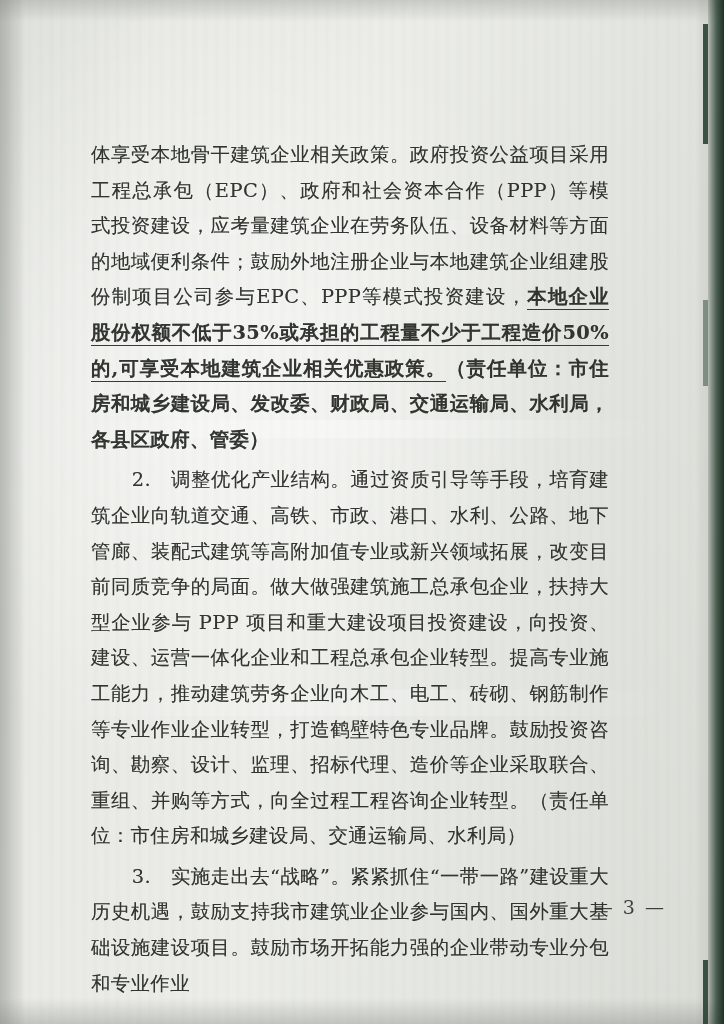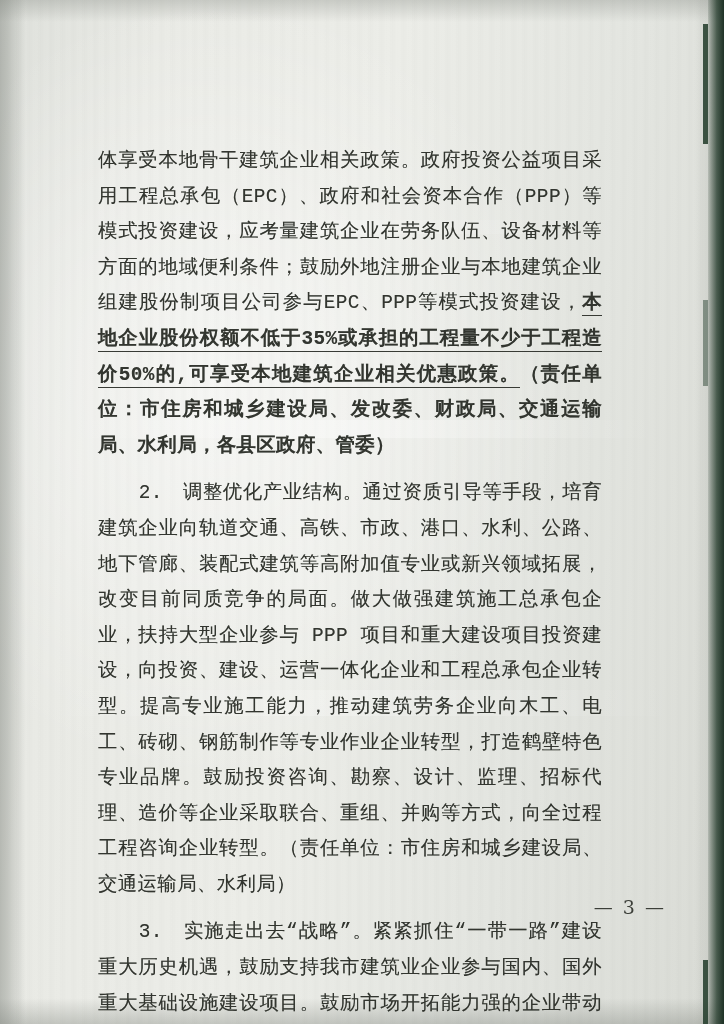--- a/index.html
+++ b/index.html
@@ -82,23 +82,22 @@
     width: 528px;
     z-index: 3;
     color: #21241f;
     font-size: 19.4px;
     line-height: 35.6px;
     letter-spacing: 0.4px;
     text-align: justify;
     text-justify: inter-ideograph;
   }
   .doc p {
-    margin: 12px;
+    margin: 5px;
     text-indent: 0;
-    font-family: Liberation Mono, monospace;
   }
   .doc p.indent {
     text-indent: 2.1em;
   }
   
   .doc p {
     color: #252822;
     text-shadow: 0 0 0.6px rgba(80,85,78,0.55);
     opacity: .93;
   }

